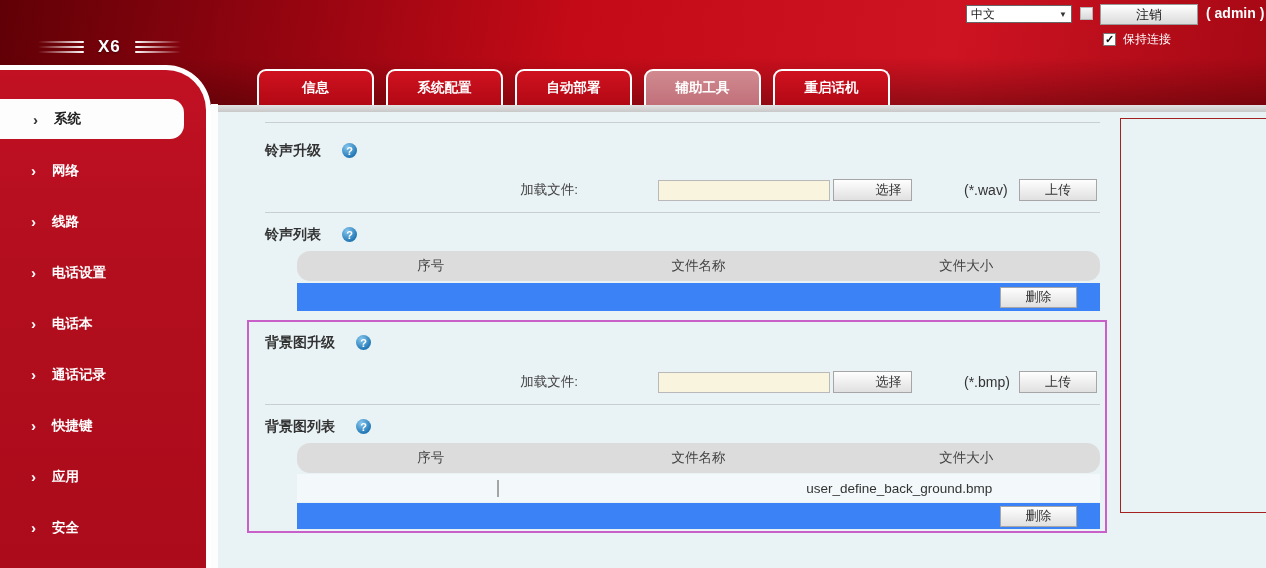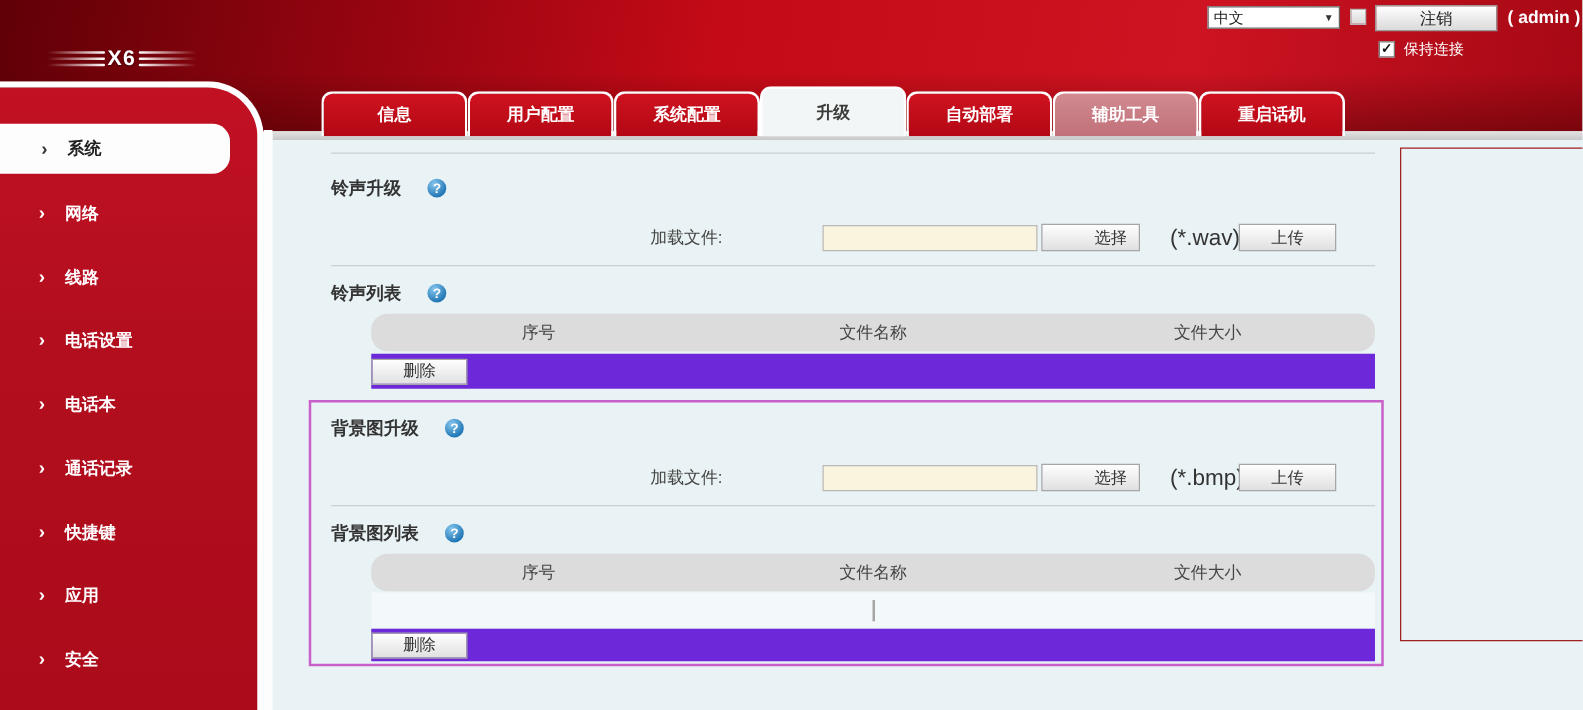--- a/index.html
+++ b/index.html
@@ -40,29 +40,29 @@
     position:absolute; left:1206px; top:5px; color:#fff; font-weight:bold;
     font-size:14px; white-space:nowrap;
   }
   #keepalive { position:absolute; left:1103px; top:31px; display:flex; align-items:center; gap:7px; }
   #keepalive .cb {
     width:13px; height:13px; background:#fff; border:1px solid #777;
     color:#111; font-size:11px; font-weight:bold; line-height:11px; text-align:center;
   }
   #keepalive .lbl { color:#fff; font-weight:normal; font-size:12px; }
   
-  #logo { position:absolute; left:38px; top:37px; display:flex; align-items:center; gap:2px; }
+  #logo { position:absolute; left:38px; top:37px; display:flex; align-items:center; gap:14px; }
   .speedlines { display:flex; flex-direction:column; gap:3px; }
   .speedlines i { display:block; height:2px; width:46px; border-radius:1px; }
   .speedlines.l i { background:linear-gradient(90deg, rgba(255,255,255,0), #fff); }
   .speedlines.r i { background:linear-gradient(90deg, #fff, rgba(255,255,255,0)); }
   #logo .logo-text { color:#fff; font-weight:bold; font-size:17px; letter-spacing:1px;
     text-shadow:0 1px 2px rgba(0,0,0,.45); }
   
-  #tabbar { position:absolute; left:257px; top:69px; display:flex; gap:0; z-index:5;align-items:flex-end; }
+  #tabbar { position:absolute; left:257px; top:69px; display:flex; gap:12px; z-index:5; }
   .tab {
     width:117px; height:36px; border:2px solid #fff; border-bottom:none;
     border-radius:9px 9px 0 0;
     background:linear-gradient(180deg,#d01220,#b20814);
     color:#fff; font-weight:bold; font-size:13.5px;
     display:flex; align-items:center; justify-content:center; cursor:pointer;
   }
   .tab.active { background:#f3f6f6; color:#3b3b3b; height:40px; }
   .tab.highlight { background:linear-gradient(180deg,#d18a90,#c1707a); }
   
@@ -103,29 +103,29 @@
   .form-row { margin-top:20px; height:22px; display:flex; align-items:center; }
   .form-label { width:313px; text-align:right; font-size:13.5px; color:#444; }
   .file-input { margin-left:80px; width:172px; height:21px; background:#f9f4dd;
     border:1px solid #b9b9b9; font-size:13px; padding:0 4px; font-family:inherit; }
   .btn {
     background:linear-gradient(180deg,#fefefe,#e0e0e0); border:1px solid #a6a6a6;
     color:#333; font-size:13px; display:flex; align-items:center; justify-content:center;
     cursor:pointer; font-family:inherit;
   }
   .btn-choose { margin-left:3px; width:79px; height:22px;padding-left:32px; }
-  .ext { margin-left:24px; width:52px; font-size:18px; color:#333; }
+  .ext { margin-left:52px; width:52px; font-size:14px; color:#333; }
   .btn-upload { margin-left:3px; width:78px; height:22px; }
   .tbl { margin-top:8px; margin-left:32px; width:803px; }
   .tbl-head { height:30px; background:#dcdcdc; display:flex; align-items:center;border-radius:13px; }
   .tbl-head .c { flex:1; text-align:center; font-size:13.5px; color:#444; }
   .tbl-row { height:28px; background:#f3f9fa; display:flex; align-items:center; margin-top:1px; }
   .tbl-row .c { flex:1; text-align:center; font-size:13.5px; color:#333; }
-  .tbl-foot { height:28px; background:#6d28d9; margin-top:2px;
-    display:flex; align-items:center; padding-right:23px; }
+  .tbl-foot { height:28px; background:#3b82f6; margin-top:2px;
+    display:flex; align-items:center; justify-content:flex-end; padding-right:23px; }
   .tbl-foot.small { height:26px; margin-top:1px; }
   .btn-delete { width:77px; height:21px; }
   .checkbox { width:13px; height:13px; border:1px solid #a5a5a5; background:#fafafa; margin:0 auto; cursor:pointer; }
   #bg-box { margin-top:9px; margin-left:-18px; width:860px;
     border:2px solid #c95fc9; padding:0 5px 2px 16px; }
   #bg-box .sec-title.t1 { margin-top:12px; }
 </style>
 </head>
 <body>
 
@@ -153,23 +153,21 @@
   <div id="admin-label">( admin )</div>
   <div id="keepalive">
     <span class="cb">✓</span>
     <span class="lbl">保持连接</span>
   </div>
 </div>
 <div id="strip"></div>
 
 <div id="tabbar">
   <div class="tab">信息</div>
-  <div class="tab">用户配置</div>
   <div class="tab">系统配置</div>
-  <div class="tab active">升级</div>
   <div class="tab">自动部署</div>
   <div class="tab highlight">辅助工具</div>
   <div class="tab">重启话机</div>
 </div>
 
 <div id="content">
   <div id="red-box"></div>
 
   <div id="main-col">
     <div class="hr first"></div>
@@ -226,20 +224,21 @@
       <div class="tbl">
         <div class="tbl-head">
           <span class="c">序号</span>
           <span class="c">文件名称</span>
           <span class="c">文件大小</span>
         </div>
         <div class="tbl-row">
           <span class="c">
             <span class="checkbox"></span>
           </span>
+          <span class="c">user_define_back_ground.bmp</span>
         </div>
         <div class="tbl-foot small">
           <button class="btn btn-delete">删除</button>
         </div>
       </div>
     </div>
   </div>
 </div>
 
 <div id="side-gap"></div>

